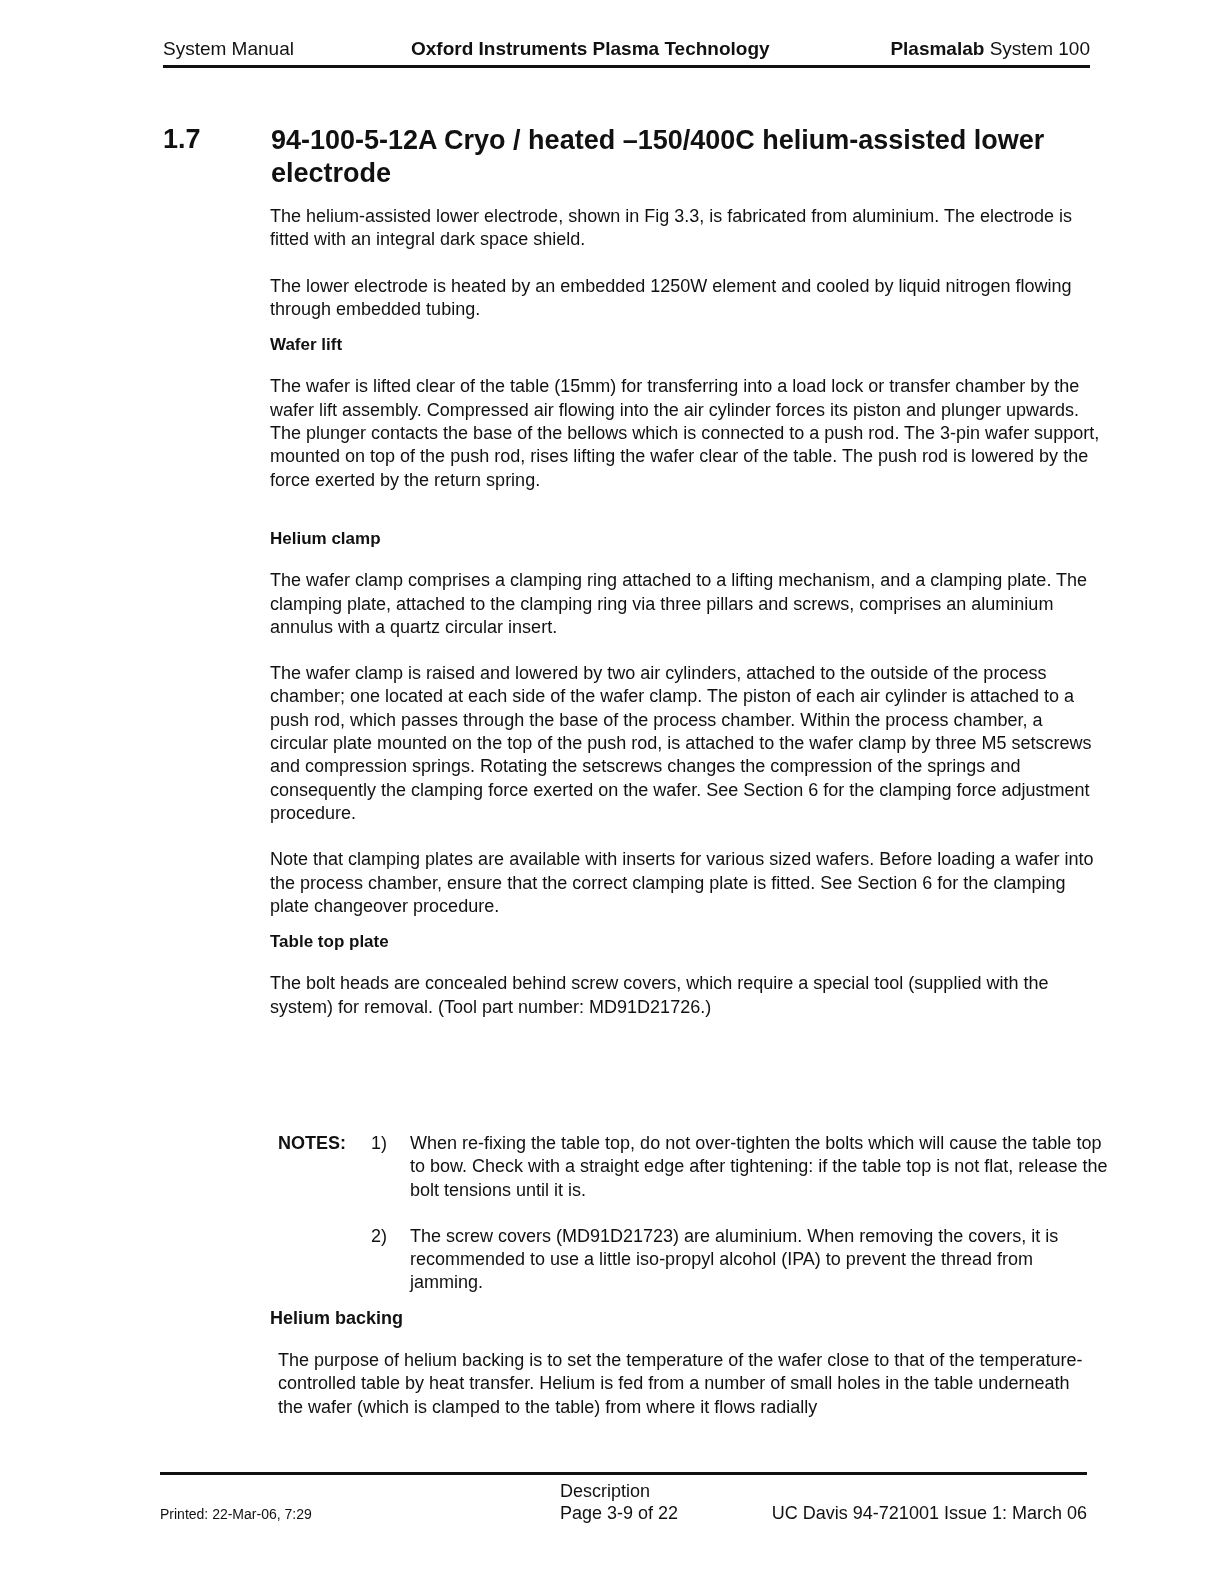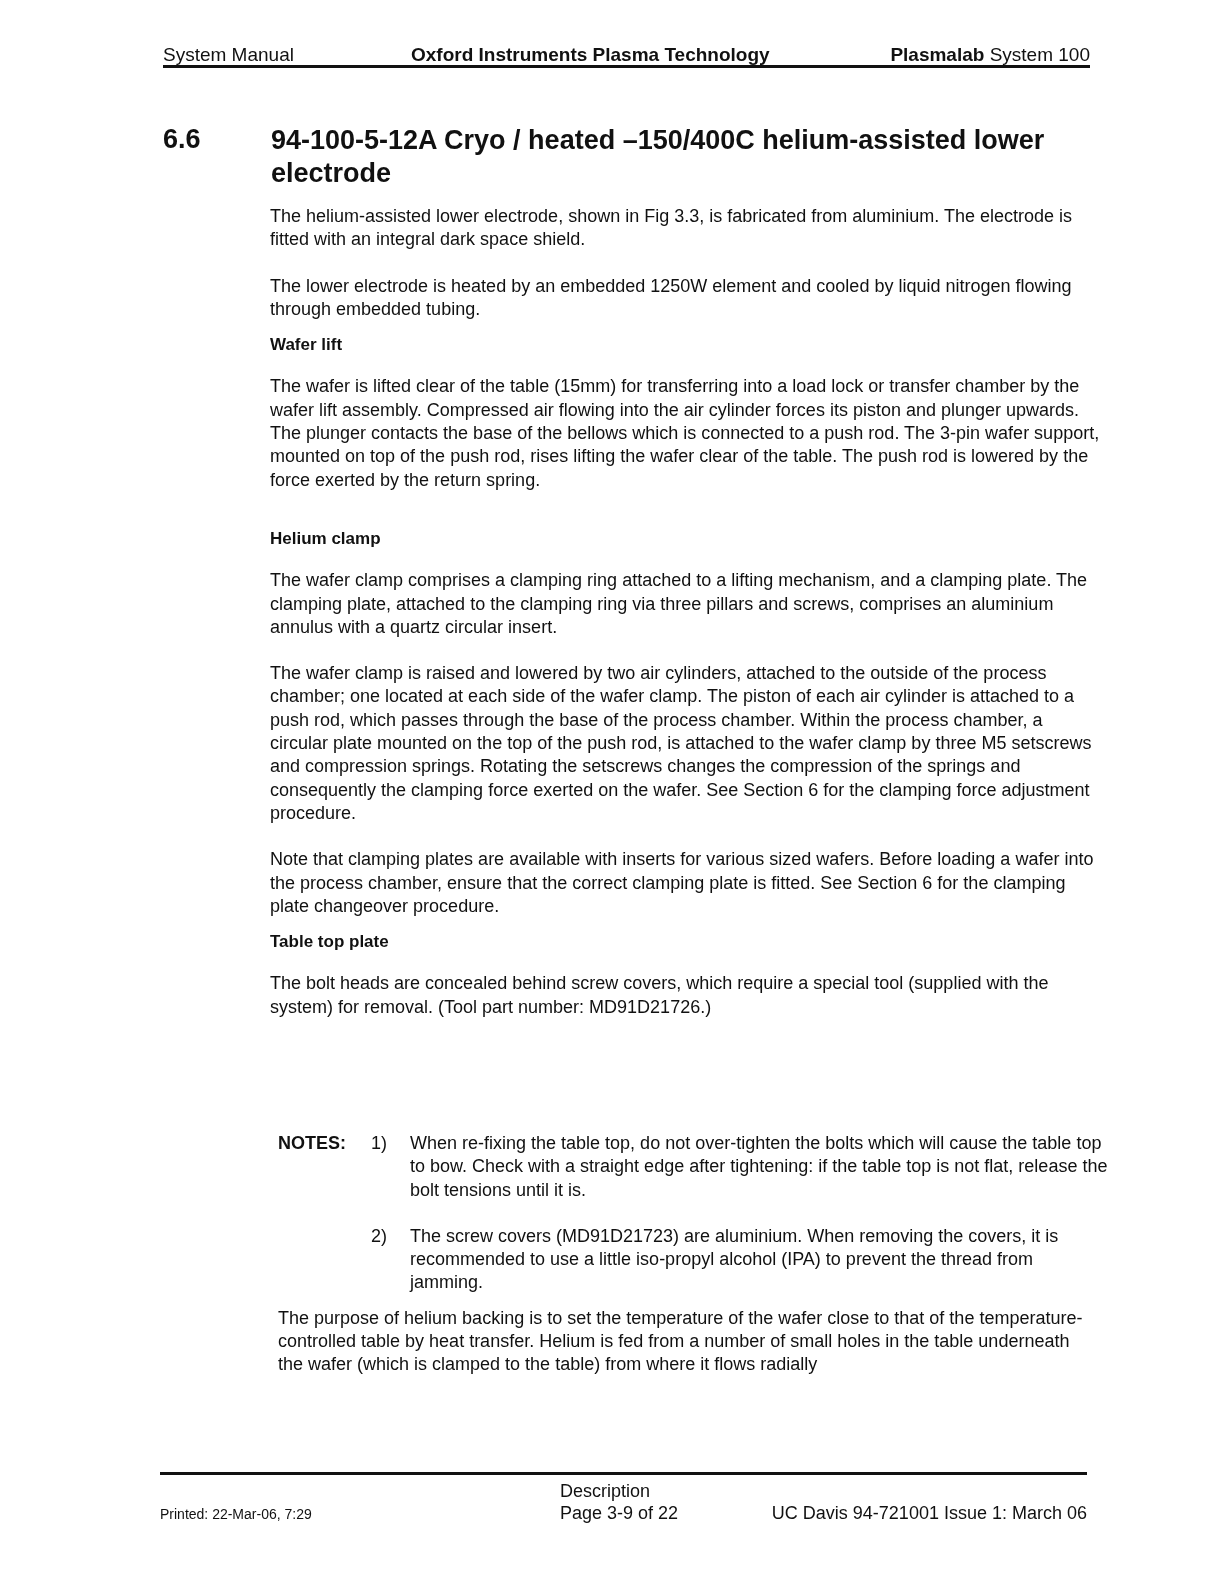--- a/index.html
+++ b/index.html
@@ -16,21 +16,21 @@
     overflow: hidden;
   }
   .header {
     position: absolute;
     left: 163px;
     top: 38px;
     width: 927px;
     height: 28px;
     font-size: 19px;
   }
-  .header span { position: absolute; top: 6px; white-space: nowrap; }
+  .header span { position: absolute; top: 0; white-space: nowrap; }
   .hdr-left { left: 0; }
   .hdr-center { left: 248px; font-weight: bold; }
   .hdr-right { right: 0; }
   .hdr-right b { font-weight: bold; }
   .header-rule {
     position: absolute;
     left: 163px;
     top: 65px;
     width: 927px;
     height: 0;
@@ -115,21 +115,21 @@
 </head>
 <body>
 
 <div class="header">
   <span class="hdr-left">System Manual</span>
   <span class="hdr-center">Oxford Instruments Plasma Technology</span>
   <span class="hdr-right"><b>Plasmalab</b><span style="position:static"> System 100</span></span>
 </div>
 <div class="header-rule"></div>
 
-<div class="section-number">6.6</div>
+<div class="section-number">1.7</div>
 <div class="section-title">94-100-5-12A Cryo / heated –150/400C helium-assisted lower electrode</div>
 
 <div class="content">
   <p style="margin-bottom:23px;">The helium-assisted lower electrode, shown in Fig 3.3, is fabricated from aluminium. The electrode is fitted with an integral dark space shield.</p>
   <p style="margin-bottom:12px;">The lower electrode is heated by an embedded 1250W element and cooled by liquid nitrogen flowing through embedded tubing.</p>
 
   <h3 style="margin-bottom:19px;">Wafer lift</h3>
   <p style="margin-bottom:35px;">The wafer is lifted clear of the table (15mm) for transferring into a load lock or transfer chamber by the wafer lift assembly. Compressed air flowing into the air cylinder forces its piston and plunger upwards. The plunger contacts the base of the bellows which is connected to a push rod. The 3-pin wafer support, mounted on top of the push rod, rises lifting the wafer clear of the table. The push rod is lowered by the force exerted by the return spring.</p>
 
   <h3 style="margin-bottom:19px;">Helium clamp</h3>
@@ -145,20 +145,21 @@
   <div class="note-row" style="margin-bottom:23px;">
     <span class="note-label">NOTES:</span>
     <span class="note-num">1)</span>
     <span>When re-fixing the table top, do not over-tighten the bolts which will cause the table top to bow. Check with a straight edge after tightening: if the table top is not flat, release the bolt tensions until it is.</span>
   </div>
   <div class="note-row" style="margin-bottom:12px;">
     <span class="note-num">2)</span>
     <span>The screw covers (MD91D21723) are aluminium. When removing the covers, it is recommended to use a little iso-propyl alcohol (IPA) to prevent the thread from jamming.</span>
   </div>
   <div style="margin-left:-8px; width:830px;">
+    <h3 style="margin:0 0 19px 0; font-size:18px; font-weight:bold;">Helium backing</h3>
     <p style="margin:8px;">The purpose of helium backing is to set the temperature of the wafer close to that of the temperature-controlled table by heat transfer. Helium is fed from a number of small holes in the table underneath the wafer (which is clamped to the table) from where it flows radially</p>
   </div>
 </div>
 
 <div class="footer-rule"></div>
 <div class="footer">
   <span class="ftr-printed">Printed: 22-Mar-06, 7:29</span>
   <span class="ftr-desc">Description</span>
   <span class="ftr-page">Page 3-9 of 22</span>
   <span class="ftr-issue">UC Davis 94-721001 Issue 1: March 06</span>

